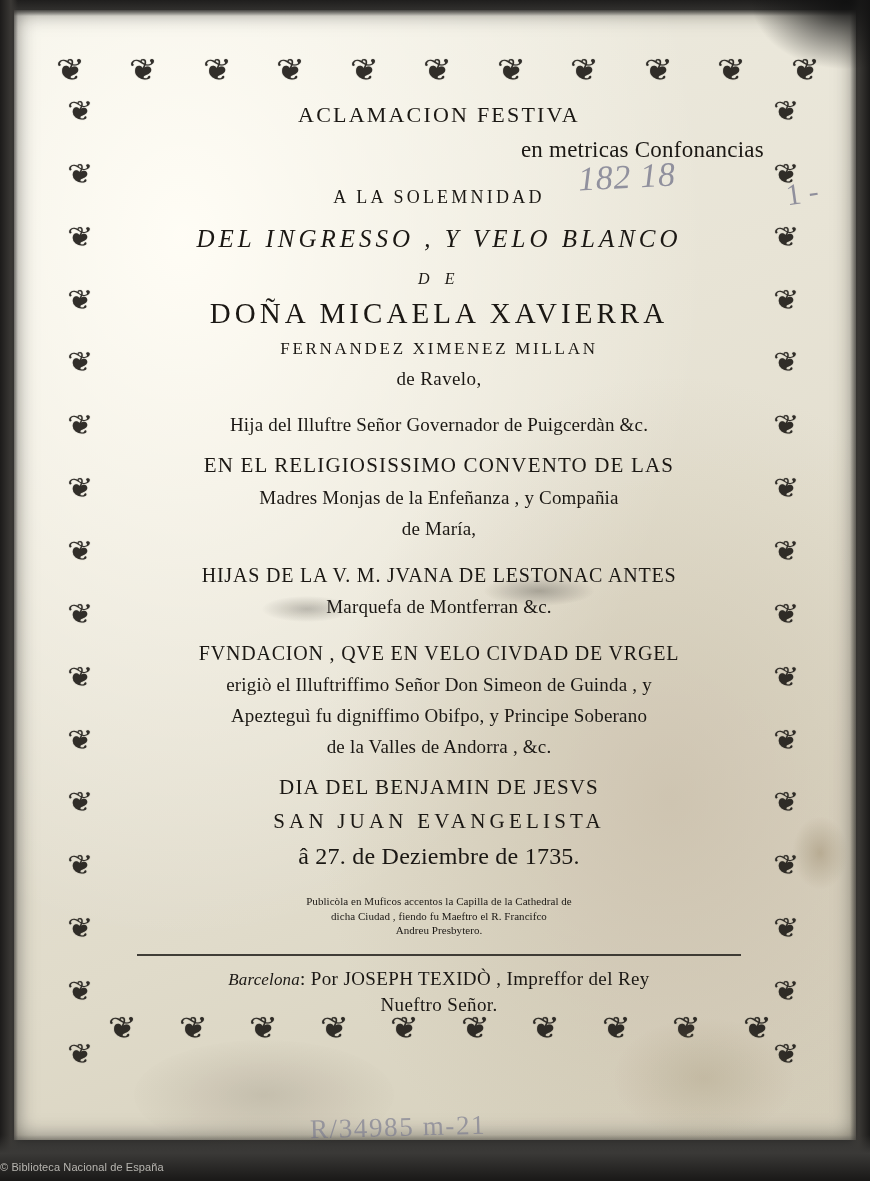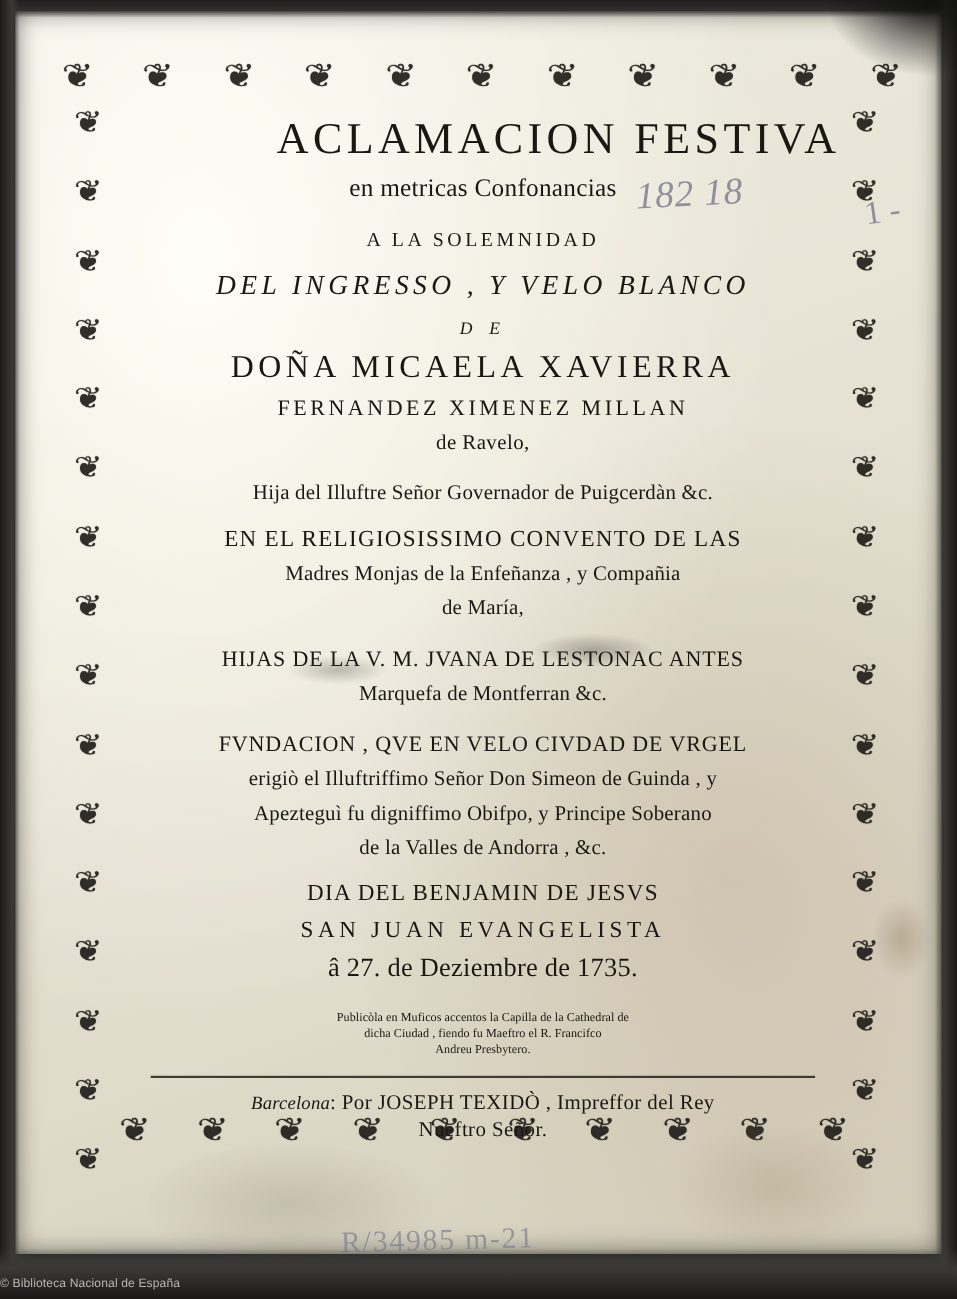--- a/index.html
+++ b/index.html
@@ -101,48 +101,48 @@
     width: 650px;
     text-align: center;
     color: #1d1a16;
   }
   .ln { margin: 0; letter-spacing: 0.02em; }
   .gap-s { margin-top: 9px; }
   .gap-m { margin-top: 17px; font-style: italic; }
   .gap-l { margin-top: 24px; }
 
   .t-title {
-    font-size: 40px;
+    font-size: 22px;
     letter-spacing: 0.10em;
     font-weight: 400;
-    text-align: right;
   }
   .t-sub {
     font-size: 23px;
     letter-spacing: 0.01em;
+    text-align: right;
   }
   .t-small-caps {
     font-size: 18px;
     letter-spacing: 0.18em;
   }
   .t-big-caps {
     font-size: 25px;
     letter-spacing: 0.16em;
   }
   .t-de {
     font-size: 16px;
     letter-spacing: 0.35em;
   }
   .t-name {
     font-size: 29px;
     letter-spacing: 0.14em;
     font-family: Liberation Serif, serif;
   }
   .t-name2 {
-    font-size: 20px;
+    font-size: 17px;
     letter-spacing: 0.16em;
   }
   .t-name3 {
     font-size: 19px;
     letter-spacing: 0.02em;
   }
   .t-body {
     font-size: 19px;
     letter-spacing: 0.01em;
   }

